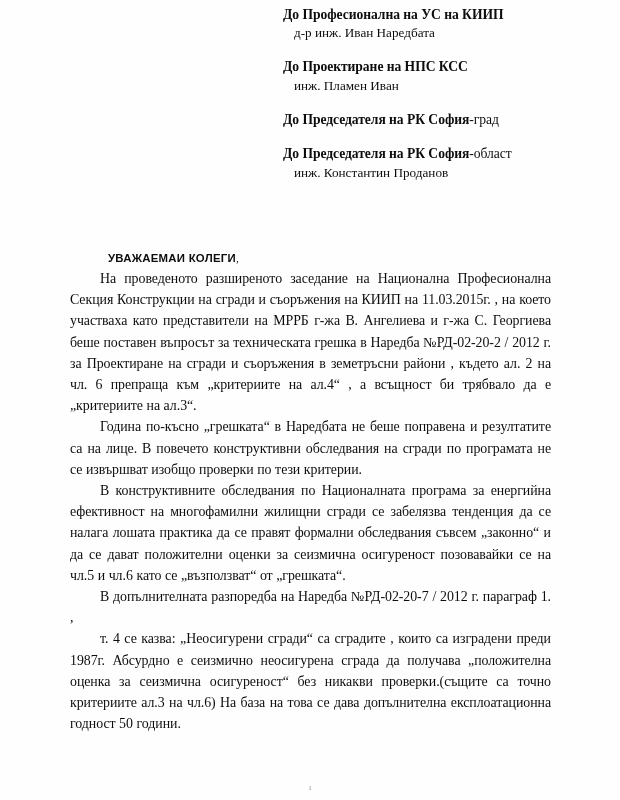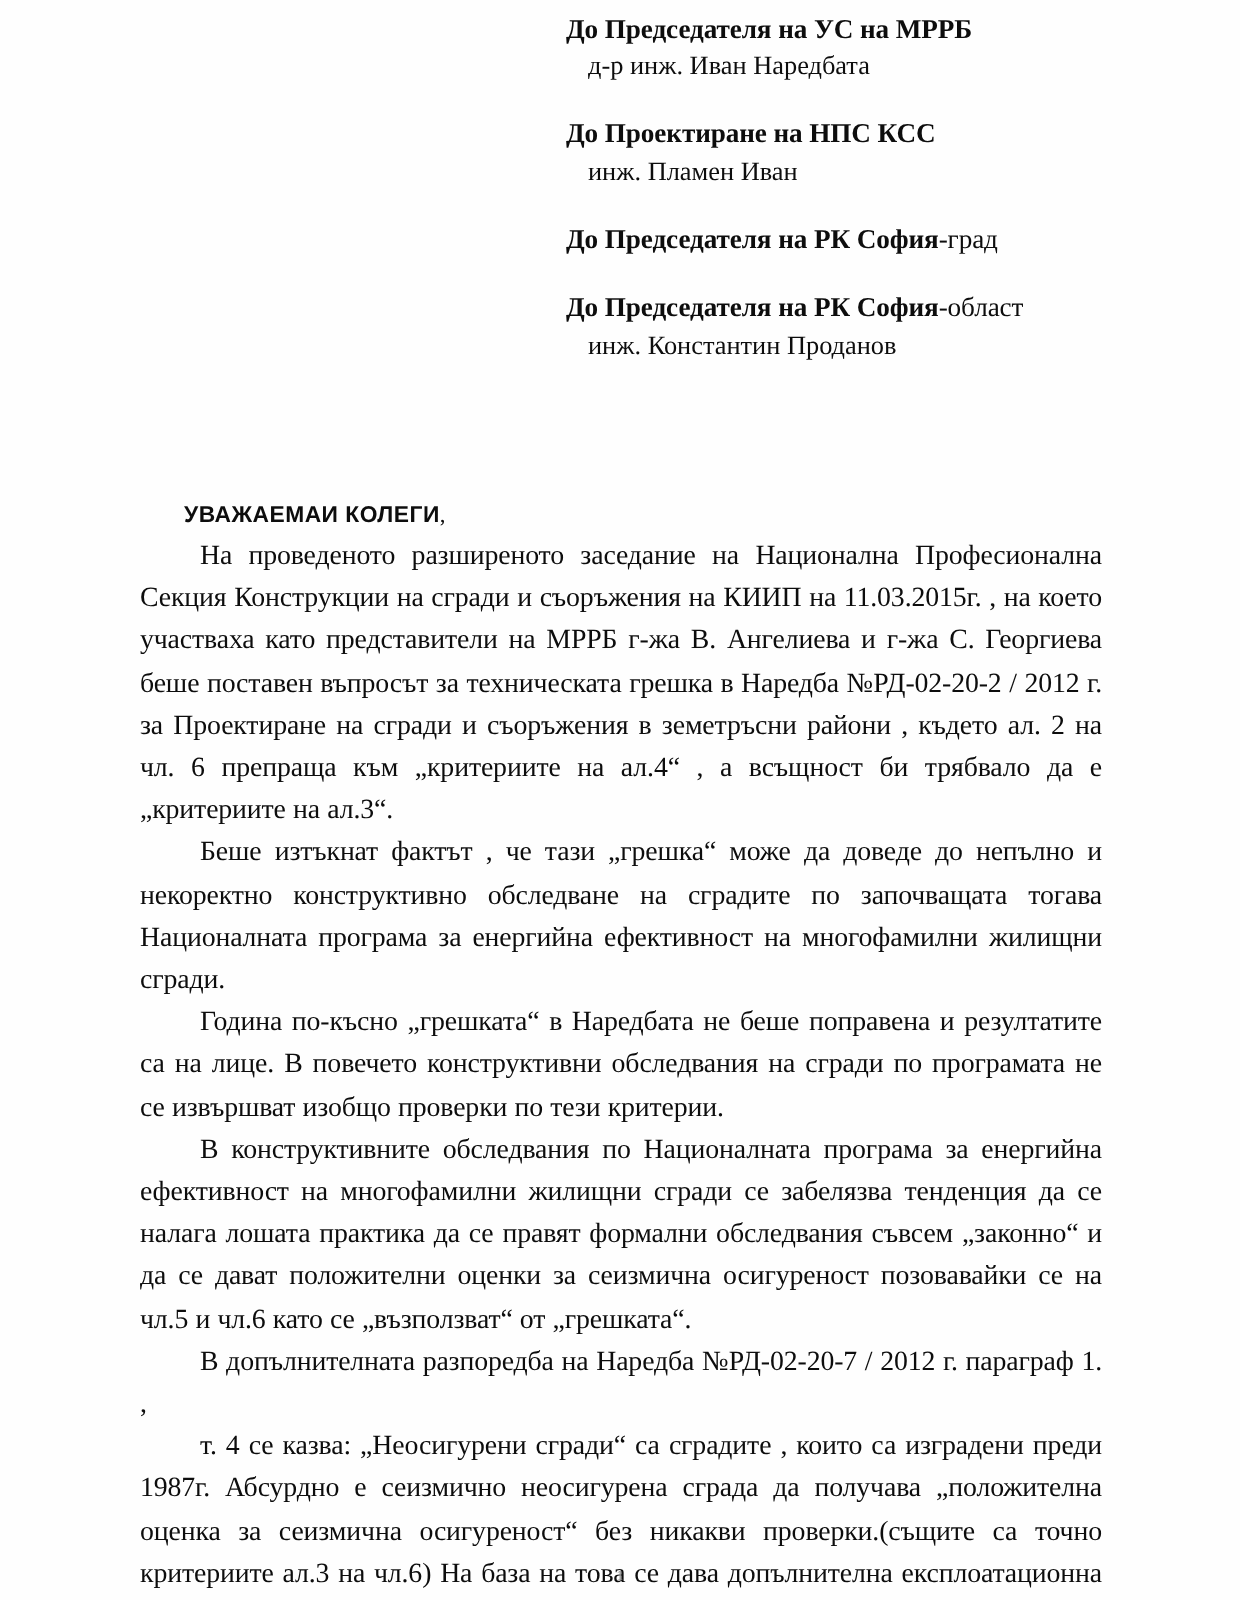--- a/index.html
+++ b/index.html
@@ -53,21 +53,21 @@
     font-weight: normal;
     font-size: 13.2px;
     line-height: 1.36;
     padding-left: 11px;
     white-space: nowrap;
   }
 
   
   .salutation {
     position: absolute;
-    left: 92px;
+    left: 108px;
     top: 252px;
     font-family: "Liberation Sans", "DejaVu Sans", sans-serif;
     font-weight: bold;
     font-size: 11.4px;
     letter-spacing: 0.25px;
   }
   .salutation .comma {
     font-family: "Liberation Serif", "DejaVu Serif", serif;
     font-weight: normal;
     letter-spacing: 0;
@@ -105,21 +105,21 @@
   }
 </style>
 </head>
 <body>
 
 <div class="page">
 
   <div class="addressees">
 
     <div class="addressee">
-      <div class="addressee-title"><span>До Председателя на УС на МРРБ</span><span class="suffix"></span></div>
+      <div class="addressee-title"><span>До Професионална на УС на КИИП</span><span class="suffix"></span></div>
       <div class="addressee-name">д-р инж. Иван Наредбата</div>
     </div>
 
     <div class="addressee">
       <div class="addressee-title"><span>До Проектиране на НПС КСС</span><span class="suffix"></span></div>
       <div class="addressee-name">инж. Пламен Иван</div>
     </div>
 
     <div class="addressee">
       <div class="addressee-title"><span>До Председателя на РК София</span><span class="suffix">-град</span></div>
@@ -129,21 +129,20 @@
       <div class="addressee-title"><span>До Председателя на РК София</span><span class="suffix">-област</span></div>
       <div class="addressee-name">инж. Константин Проданов</div>
     </div>
 
   </div>
 
   <div class="salutation"><span>УВАЖАЕМАИ КОЛЕГИ</span><span class="comma">,</span></div>
 
   <div class="body-text">
     <p class="para">На проведеното разширеното заседание на Национална Професионална Секция Конструкции на сгради и съоръжения на КИИП на 11.03.2015г. , на което участваха като представители на МРРБ г-жа В. Ангелиева и г-жа С. Георгиева беше поставен въпросът за техническата грешка в Наредба №РД-02-20-2 / 2012 г. за Проектиране на сгради и съоръжения в земетръсни райони , където ал. 2 на чл. 6 препраща към „критериите на ал.4“ , а всъщност би трябвало  да е „критериите на ал.3“.</p>
-    <p class="para">Беше изтъкнат фактът , че тази „грешка“ може да доведе до непълно и некоректно конструктивно обследване на сградите по започващата тогава Националната програма за енергийна ефективност на многофамилни жилищни сгради.</p>
     <p class="para">Година по-късно „грешката“ в Наредбата не беше поправена и резултатите са на лице. В повечето конструктивни обследвания на сгради по програмата не се извършват изобщо проверки по тези критерии.</p>
     <p class="para">В конструктивните обследвания по Националната програма за енергийна ефективност на многофамилни жилищни сгради се забелязва тенденция да се налага лошата практика да  се правят формални обследвания съвсем „законно“ и да се дават положителни оценки за сеизмична осигуреност  позовавайки се на чл.5 и чл.6 като се „възползват“ от „грешката“.</p>
     <p class="para">В допълнителната  разпоредба на Наредба №РД-02-20-7 / 2012 г. параграф 1. ,</p>
     <p class="para">т. 4 се казва: „Неосигурени сгради“ са сградите , които са изградени преди 1987г. Абсурдно е сеизмично неосигурена сграда да получава „положителна оценка за сеизмична осигуреност“ без никакви проверки.(същите са точно критериите ал.3 на чл.6) На база на това се дава допълнителна експлоатационна годност  50 години.</p>
   </div>
 
   <div class="page-number">1</div>
 
 </div>
 

